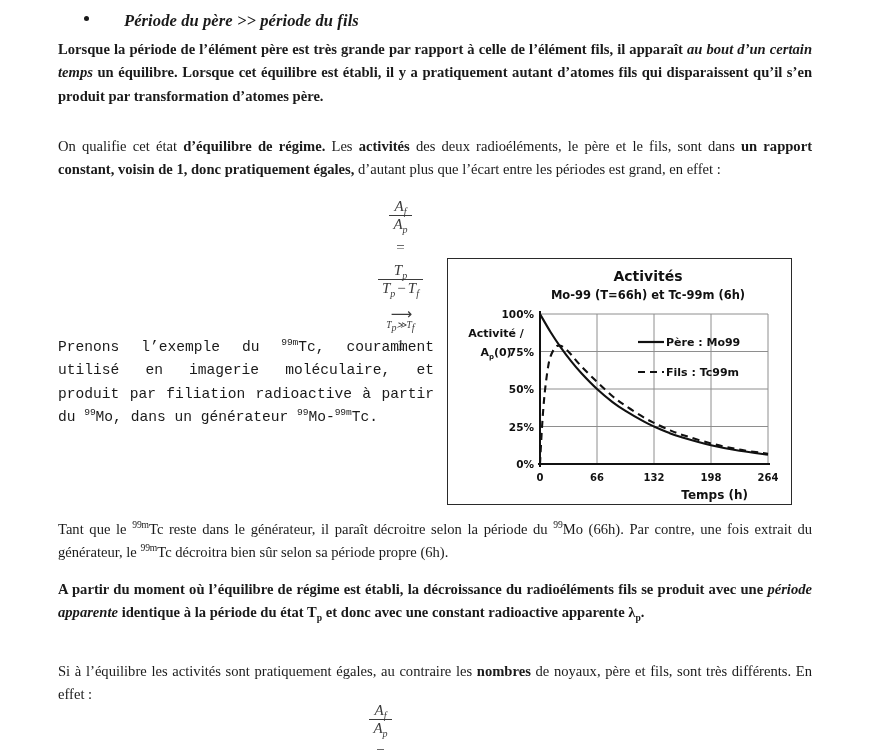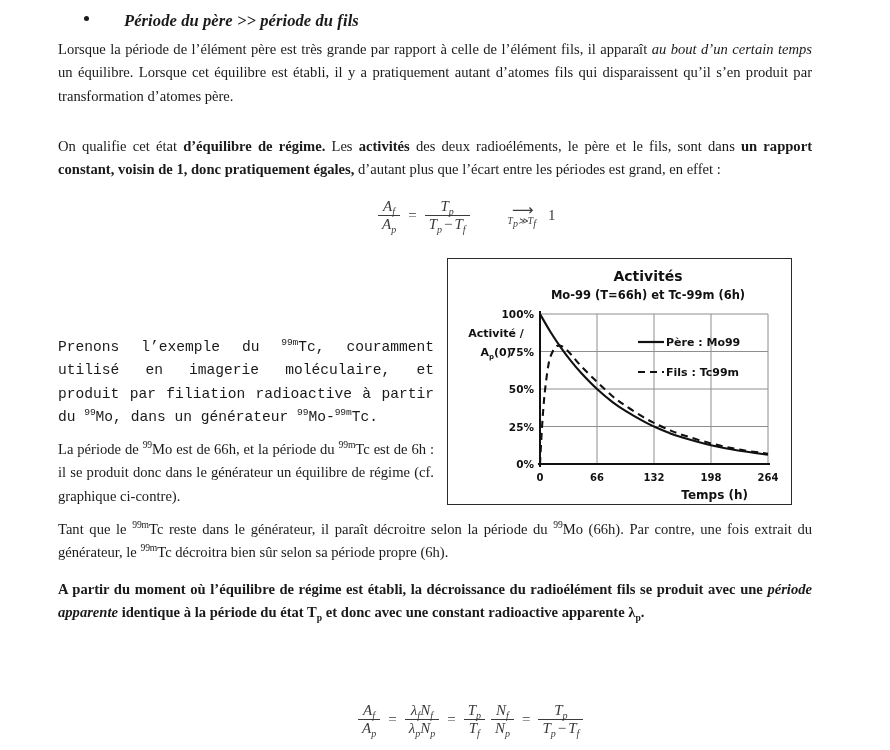--- a/index.html
+++ b/index.html
@@ -40,21 +40,21 @@
   b.bd { font-weight:bold; }
   .sup { font-size:9.6px; vertical-align:super; line-height:0; letter-spacing:-.1px; }
   .sub { font-size:9.6px; vertical-align:sub;   line-height:0; }
   .mathvar { font-style:italic; font-weight:bold; font-size:13px; }
 
   
   .eq { position:absolute; font-family:"Liberation Serif", serif; color:#3b3b3b; }
   .frac { display:inline-block; vertical-align:middle; text-align:center; }
   .frac .num { display:block; padding:0 4px; border-bottom:1.3px solid #3b3b3b; }
   .frac .den { display:block; padding:0 4px; }
-  .eqrow { display:flex; align-items:center; gap:6px; font-size:15px; font-style:italic; }
+  .eqrow { display:flex; align-items:center; gap:6px; font-size:15px; font-style:italic;flex-direction:column; }
   .eqrow .op { font-style:normal; padding:0 2px; }
   .vsub { font-size:10px; vertical-align:sub; line-height:0; font-style:italic; }
   .limarrow { display:inline-block; text-align:center; font-style:normal; padding:0 4px; }
   .limarrow .arr { display:block; font-size:15px; line-height:11px; letter-spacing:-2px; }
   .limarrow .cond { display:block; font-size:9.5px; font-style:italic; line-height:11px; }
 
   
   .chart-box {
     position:absolute; left:447px; top:258px;
     width:345px; height:247px;
@@ -68,21 +68,21 @@
 </head>
 <body>
 
 <div class="page">
 
   <div class="bullet-dot"></div>
   <div class="bullet-heading">
     <span class="htext">Période du père &gt;&gt; période du fils</span>
   </div>
 
-  <p class="body full" style="top:38px;">
+  <p class="body full" style="top:38px;font-weight:bold;">
     <span>Lorsque la période de l’élément père est très grande par rapport à celle de l’élément fils, il apparaît </span><i class="it">au bout d’un certain temps</i><span> un équilibre. Lorsque cet équilibre est établi, il y a pratiquement autant d’atomes fils qui disparaissent qu’il s’en produit par transformation d’atomes père.</span>
   </p>
 
   <p class="body full" style="top:135px;">
     <span>On qualifie cet état </span><b class="bd">d’équilibre de régime.</b><span> Les </span><b class="bd">activités</b><span> des deux radioéléments, le père et le fils, sont dans </span><b class="bd">un rapport constant, voisin de 1, donc pratiquement égales,</b><span> d’autant plus que l’écart entre les périodes est grand, en effet :</span>
   </p>
 
   <div class="eq" style="left:378px; top:198px;">
     <div class="eqrow">
       <span class="frac">
@@ -101,23 +101,20 @@
       </span>
       <span class="op" style="font-style:normal;">1</span>
     </div>
   </div>
 
 
   <p class="body col-left" style="top:336px;font-family:Liberation Mono, monospace;">
     <span>Prenons l’exemple du </span><span class="sup">99m</span><span>Tc, couramment utilisé en imagerie moléculaire, et produit par filiation radioactive à partir du </span><span class="sup">99</span><span>Mo, dans un générateur </span><span class="sup">99</span><span>Mo-</span><span class="sup">99m</span><span>Tc.</span>
   </p>
 
-  <p class="body col-left" style="top:438px;">
-    <span>La période de </span><span class="sup">99</span><span>Mo est de 66h, et la période du </span><span class="sup">99m</span><span>Tc est de 6h : il se produit donc dans le générateur un équilibre de régime (cf. graphique ci-contre).</span>
-  </p>
 
   <div class="chart-box">
     <svg width="343" height="245" viewBox="0 0 343 245">
 
       <text class="cht" x="200" y="22" text-anchor="middle" font-size="14">Activités</text>
       <text class="cht" x="200" y="40" text-anchor="middle" font-size="11.5">Mo-99 (T=66h) et Tc-99m (6h)</text>
 
       <text class="cht" x="48" y="78" text-anchor="middle" font-size="11">Activité /</text>
       <text class="cht" x="48" y="97" text-anchor="middle" font-size="11">
         <tspan>A</tspan><tspan font-size="7" dy="3">p</tspan><tspan font-size="11" dy="-3">(0)</tspan>
@@ -162,23 +159,26 @@
         <text class="cht" x="218" y="117" font-size="11">Fils : Tc99m</text>
       </g>
     </svg>
   </div>
 
   <p class="body full" style="top:518px;">
     <span>Tant que le </span><span class="sup">99m</span><span>Tc reste dans le générateur, il paraît décroitre selon la période du </span><span class="sup">99</span><span>Mo (66h). Par contre, une fois extrait du générateur, le </span><span class="sup">99m</span><span>Tc décroitra bien sûr selon sa période propre (6h).</span>
   </p>
 
   <p class="body full" style="top:578px; font-weight:bold;">
-    <span>A partir du moment où l’équilibre de régime est établi, la décroissance du radioélément fils se produit avec une </span><i class="it">période apparente</i><span> identique à la période du état T</span><span class="sub">p</span><span> et donc avec une constant radioactive apparente </span><span>λ</span><span class="sub">p</span><span>.</span>
-  </p>
-
+    <span>A partir du moment où l’équilibre de régime est établi, la décroissance du radioéléments fils se produit avec une </span><i class="it">période apparente</i><span> identique à la période du état T</span><span class="sub">p</span><span> et donc avec une constant radioactive apparente </span><span>λ</span><span class="sub">p</span><span>.</span>
+  </p>
+
+  <p class="body full" style="top:660px;">
+    <span>Si à l’équilibre les activités sont pratiquement égales, au contraire les </span><b class="bd">nombres</b><span> de noyaux, père et fils, sont très différents. En effet :</span>
+  </p>
 
   <div class="eq" style="left:358px; top:702px;">
     <div class="eqrow">
       <span class="frac">
         <span class="num"><span>A</span><span class="vsub">f</span></span>
         <span class="den"><span>A</span><span class="vsub">p</span></span>
       </span>
       <span class="op">=</span>
       <span class="frac">
         <span class="num"><span>λ</span><span class="vsub">f</span><span>N</span><span class="vsub">f</span></span>

